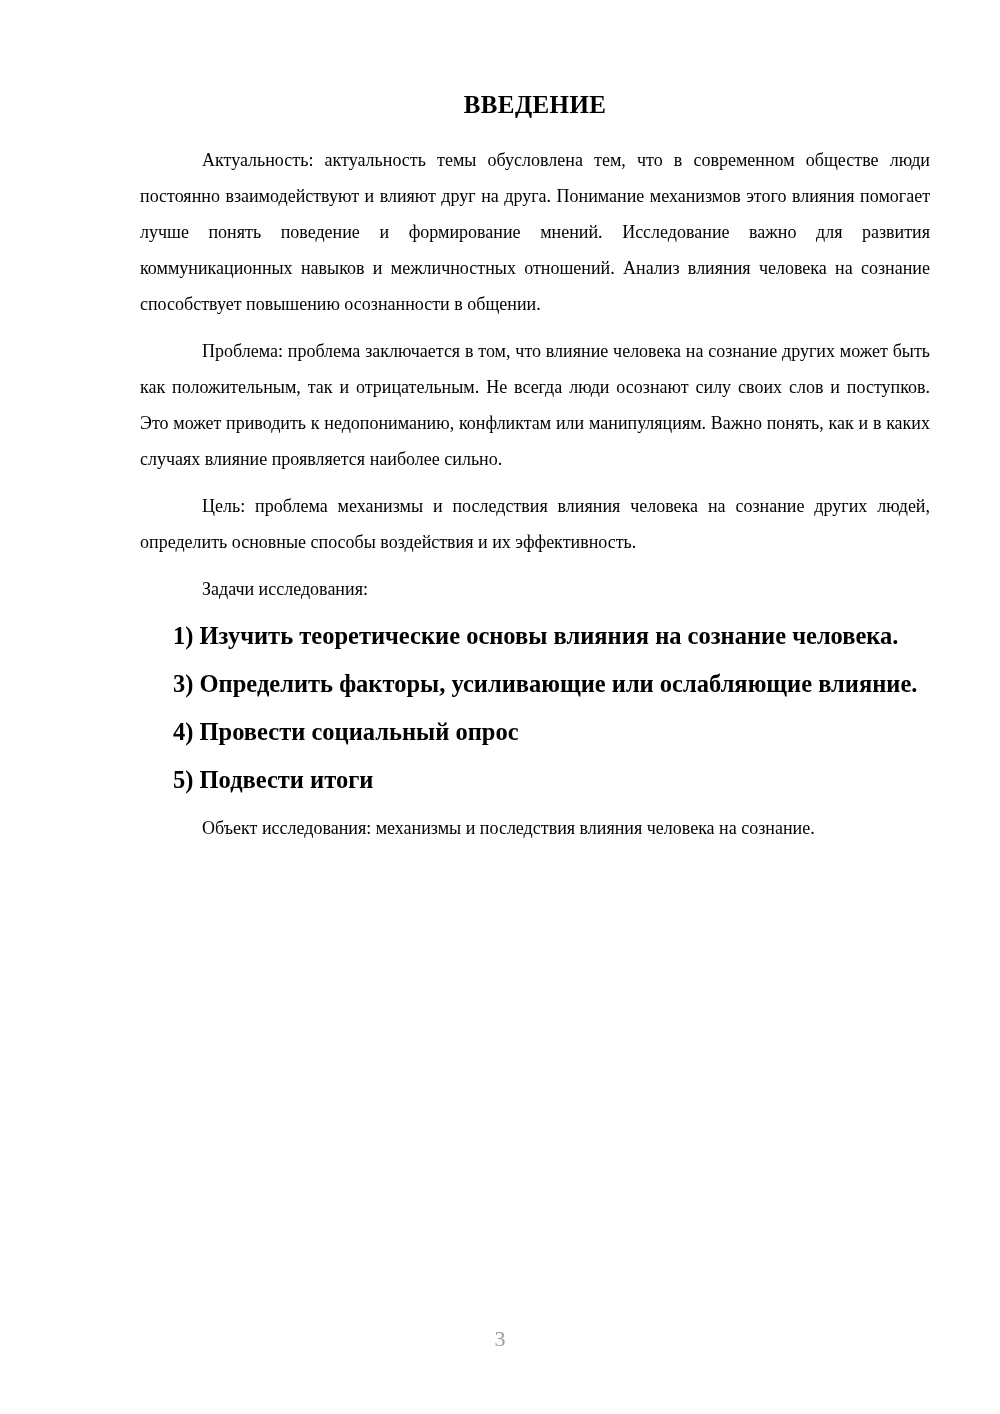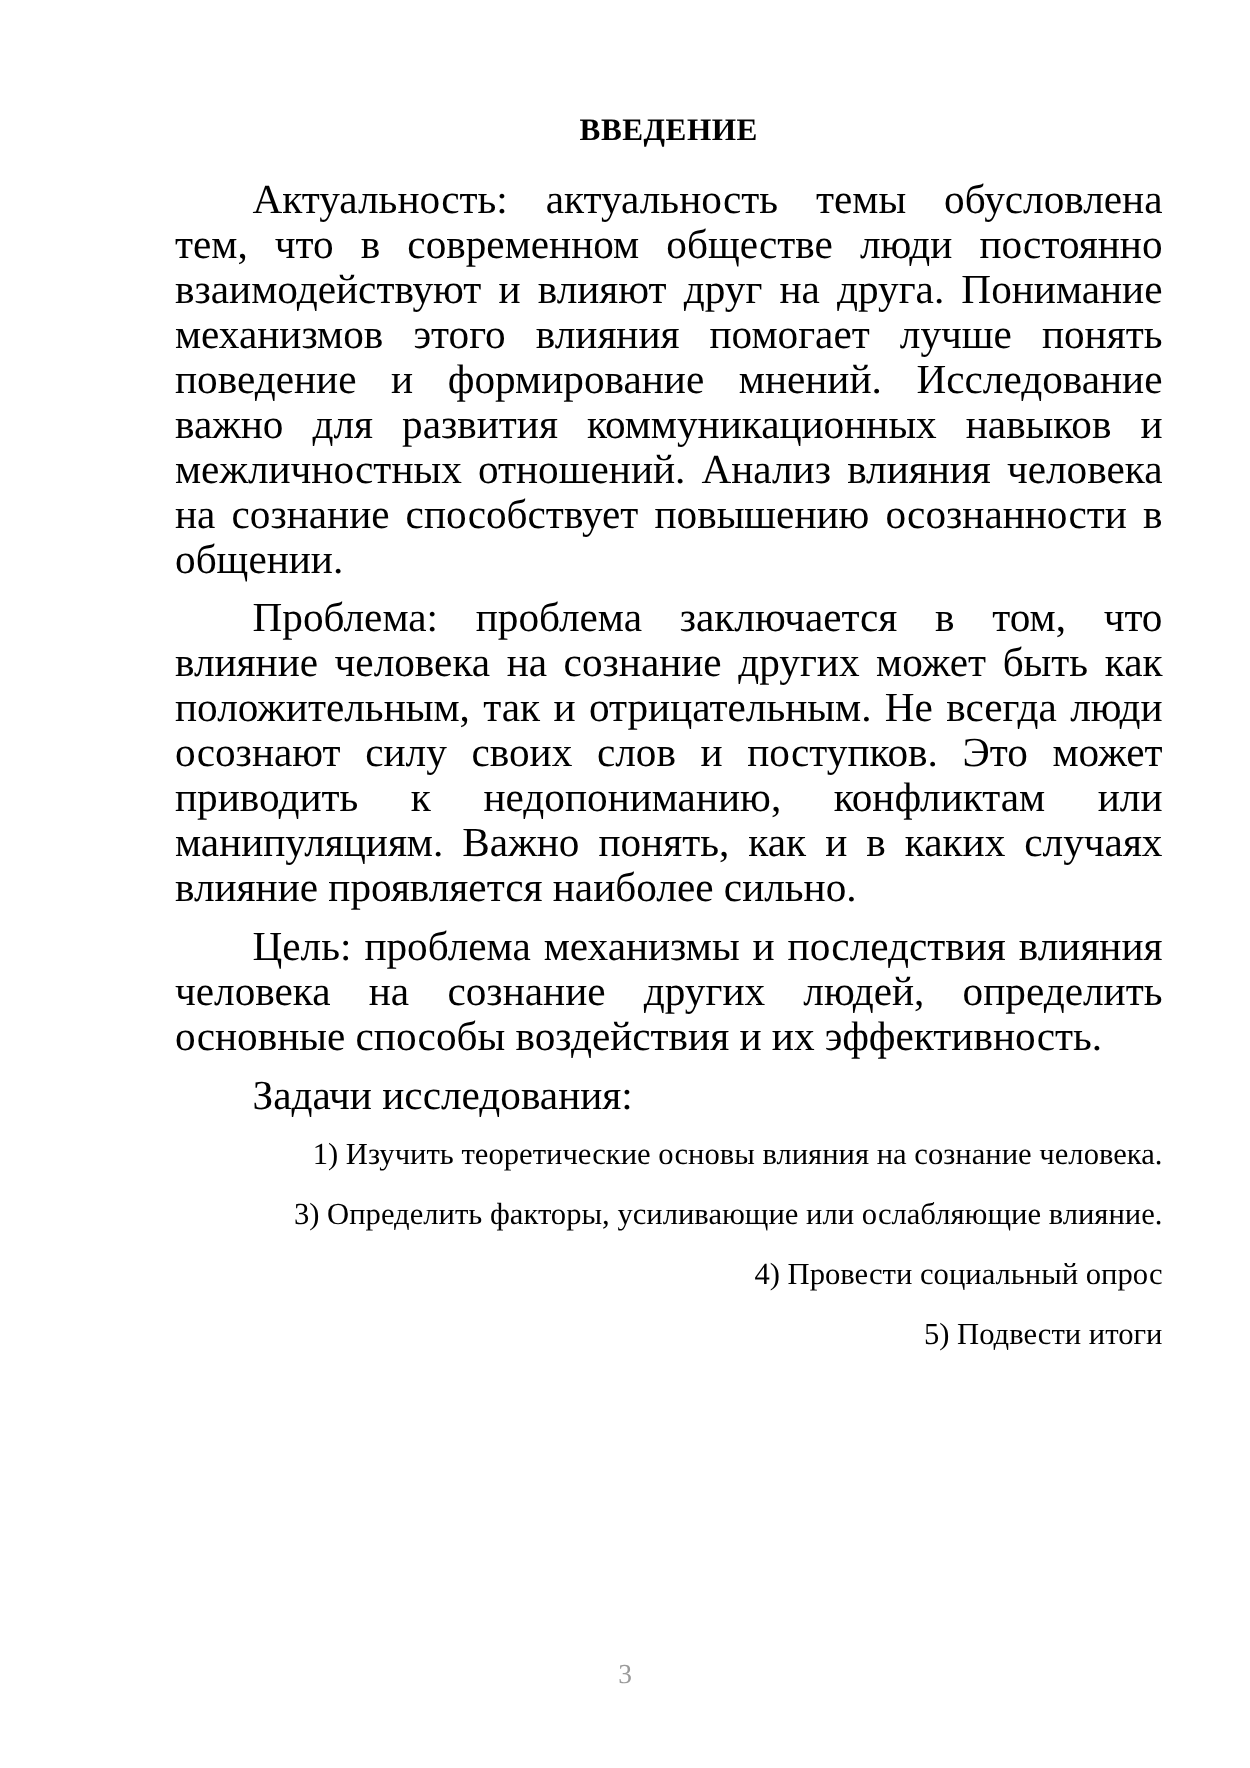--- a/index.html
+++ b/index.html
@@ -37,50 +37,51 @@
   .doc-heading {
     font-size: 25px;
     font-weight: bold;
     text-align: center;
     letter-spacing: 0.4px;
     margin: 0 0 20px 0;
     line-height: 34px;
   }
 
   .para {
-    font-size: 33px;
+    font-size: 18px;
     line-height: 36px;
     text-align: justify;
     text-justify: inter-word;
     text-indent: 62px;
     margin: 0 0 11px 0;
     hyphens: none;
   }
 
   .label-line {
-    font-size: 33px;
+    font-size: 18px;
     line-height: 36px;
     text-indent: 62px;
     text-align: left;
     margin: 0 0 11px 0;
   }
 
   .list {
     list-style: none;
     margin: 0 0 10px 0;
     padding: 0;
   }
 
   .list-item {
     font-size: 24.5px;
     line-height: 36px;
-    text-align: right;
+    text-align: left;
     padding-left: 33px;
     margin: 0 0 12px 0;
     white-space: nowrap;
+    font-weight: bold;
   }
 
   .page-number {
     position: absolute;
     left: 0;
     top: 1326px;
     width: 1000px;
     text-align: center;
     font-size: 22px;
     line-height: 26px;
@@ -104,20 +105,21 @@
 
     <p class="label-line">Задачи исследования:</p>
 
     <ol class="list">
       <li class="list-item">1) Изучить теоретические основы влияния на сознание человека.</li>
       <li class="list-item">3) Определить факторы, усиливающие или ослабляющие влияние.</li>
       <li class="list-item">4) Провести социальный опрос</li>
       <li class="list-item">5) Подвести итоги</li>
     </ol>
 
+    <p class="para">Объект исследования: механизмы и последствия влияния человека на сознание.</p>
 
 
 
 
   </div>
 
   <div class="page-number">3</div>
 
 </div>
 

